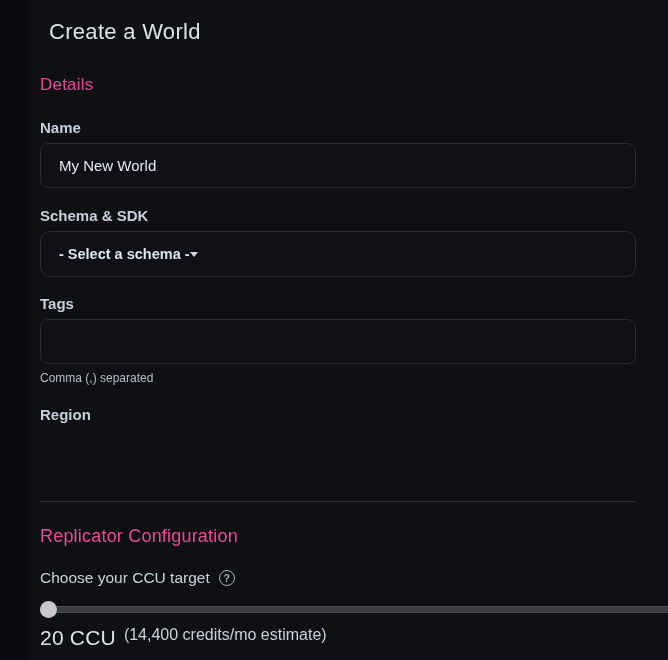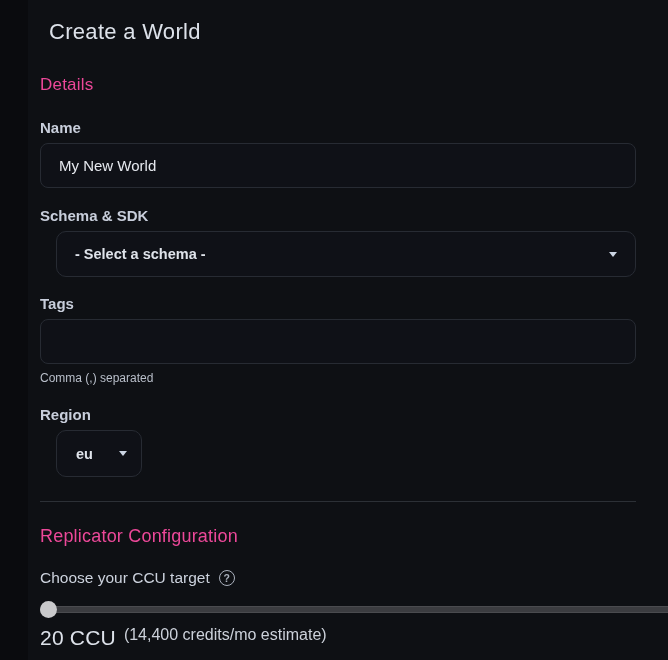--- a/index.html
+++ b/index.html
@@ -49,24 +49,22 @@
     outline: none;
   }
   .select-box {
     box-sizing: border-box;
     height: 46px;
     background: #0f1117;
     border: 1px solid #272b33;
     border-radius: 10px;
     display: flex;
     align-items: center;
-    justify-content: space-between;
     padding: 0 18px;
     cursor: pointer;
-    margin-left: 16px;
   }
   .select-box .select-value {
     font-size: 14.5px;
     font-weight: 700;
     color: #dfe3ea;
   }
   .caret-down {
     width: 0; height: 0;
     border-left: 4.5px solid transparent;
     border-right: 4.5px solid transparent;
@@ -159,24 +157,20 @@
     <span class="caret-down"></span>
   </div>
 
   <div class="abs field-label" style="top:295px;">Tags</div>
   <div class="abs" style="top:319px;">
     <input class="text-input" type="text" value="" style="">
   </div>
   <div class="abs hint-text" style="top:371px;">Comma (,) separated</div>
 
   <div class="abs field-label" style="top:406px;">Region</div>
-  <div class="select-box" style="position:absolute; left:12px; top:430px; width:86px; height:47px; padding:0 14px 0 19px;">
-    <span class="select-value">eu</span>
-    <span class="caret-down"></span>
-  </div>
 
   <hr class="abs divider" style="top:501px; margin:0;">
 
   <h2 class="abs section-heading" style="top:526px; margin:0; font-size:18px;">Replicator Configuration</h2>
 
   <div class="abs slider-label-row" style="top:569px;">
     <span>Choose your CCU target</span>
     <span class="help-icon">?</span>
   </div>
 

